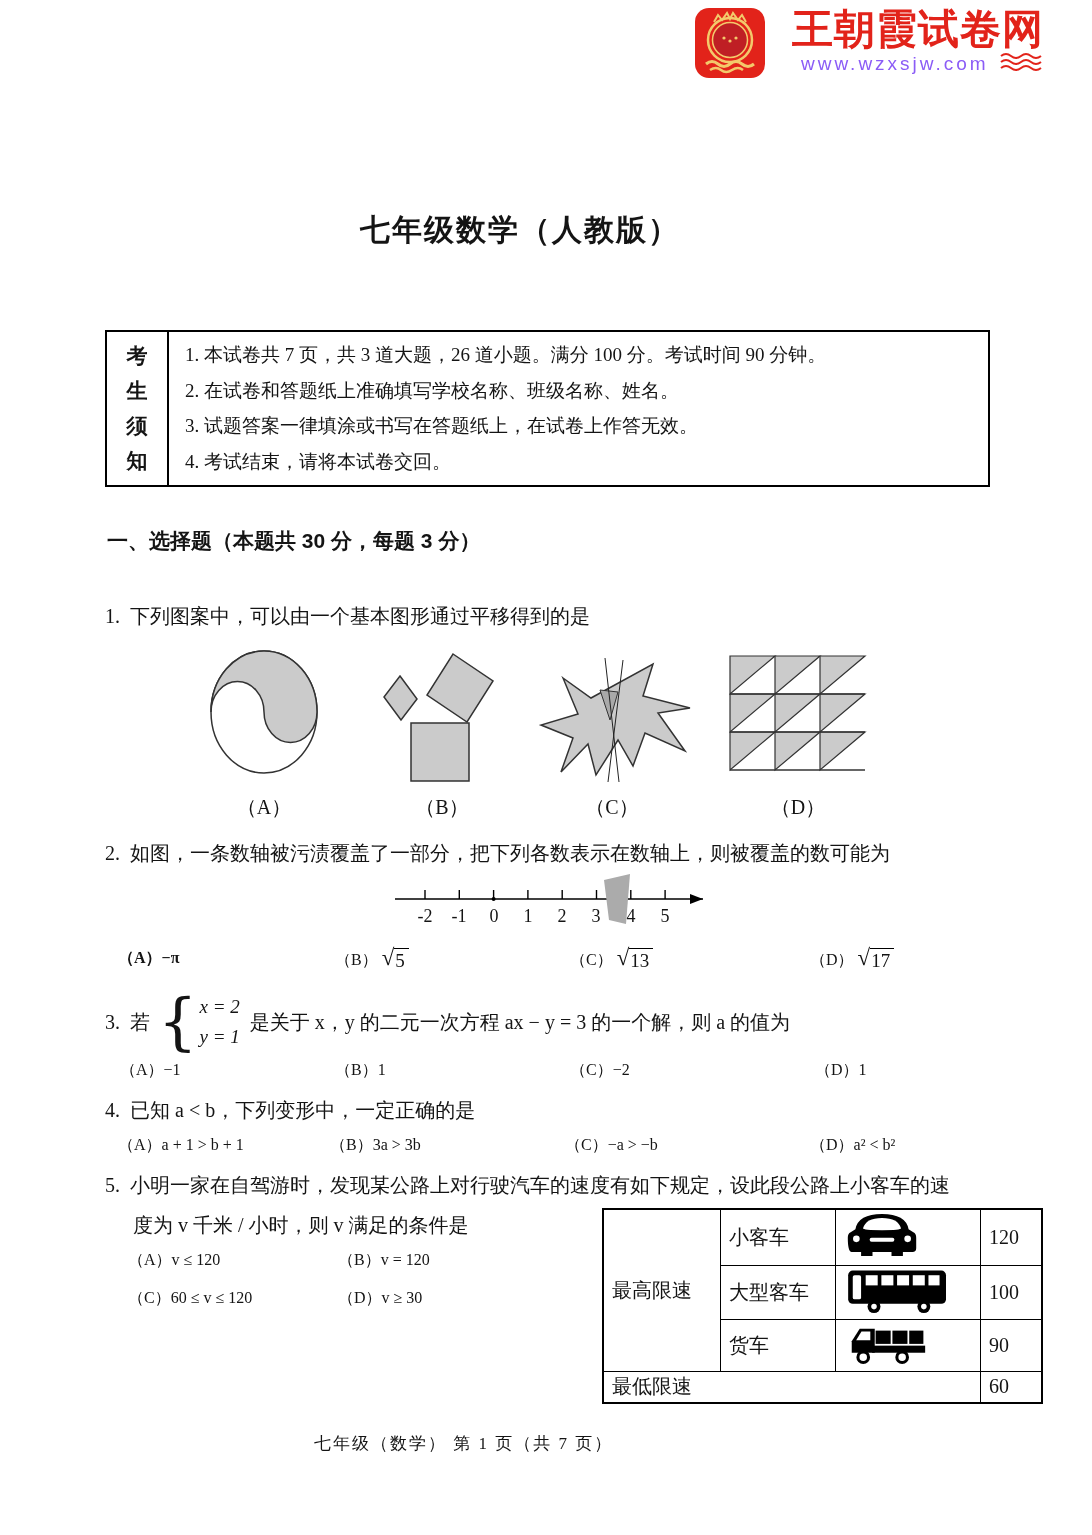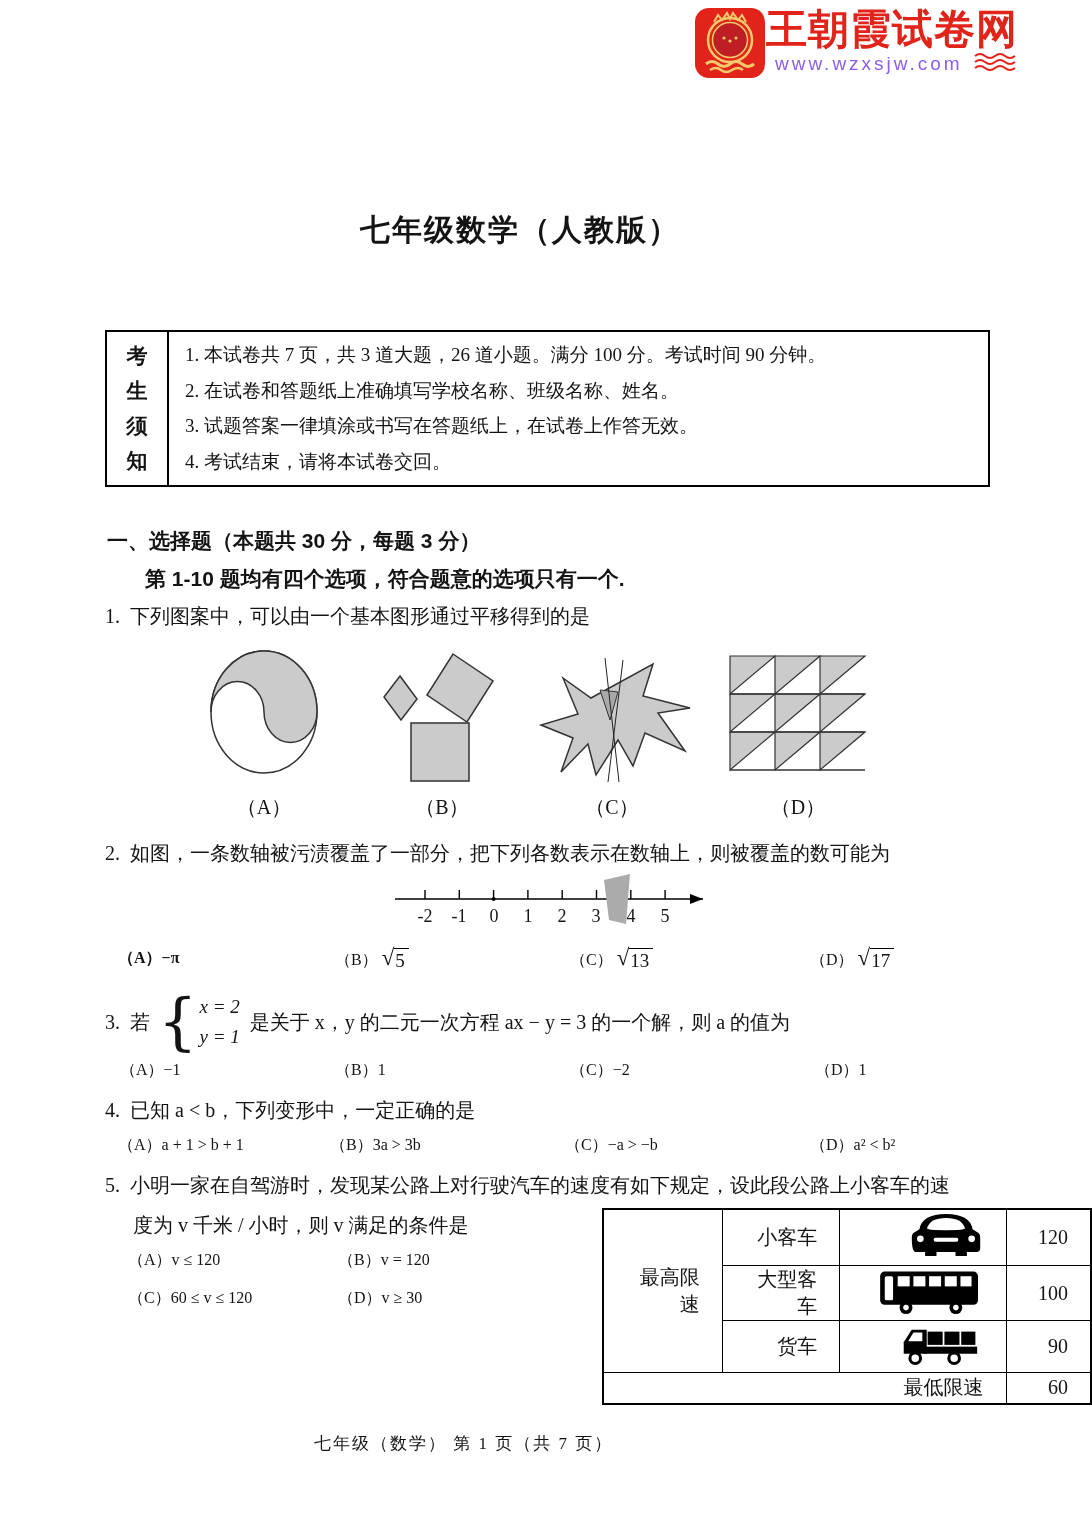--- a/index.html
+++ b/index.html
@@ -1,21 +1,21 @@
 <!DOCTYPE html>
 <html><head>
 <meta charset="utf-8">
 <style>
   html,body{margin:0;padding:0;background:#fff;}
   .page{position:relative;width:1092px;height:1535px;background:#fff;overflow:hidden;
         font-family:"Liberation Serif",serif;color:#141414;}
   .hei{font-family:"Liberation Sans",sans-serif;font-weight:bold;}
 
   
-  .logo{position:absolute;left:694px;top:6px;display:flex;gap:0;align-items:flex-start;}
+  .logo{position:absolute;left:694px;top:6px;display:flex;gap:26px;align-items:flex-start;}
   .logo-textcol{display:flex;flex-direction:column;}
   .logo-name{font-family:"Liberation Sans",sans-serif;font-weight:900;font-size:41px;line-height:46px;
              color:#e2231a;letter-spacing:1px;white-space:nowrap;}
   .logo-urlrow{display:flex;align-items:center;gap:10px;margin-top:0px;}
   .logo-url{font-family:"Liberation Sans",sans-serif;font-weight:normal;font-size:19px;color:#8b5cf6;letter-spacing:3px;margin-left:9px;}
 
   
   .title{position:absolute;left:0;top:146px;width:1040px;text-align:center;font-size:32px;letter-spacing:1px;}
   .subtitle{position:absolute;left:0;top:210px;width:1040px;text-align:center;font-size:30px;letter-spacing:2px;}
 
@@ -43,21 +43,21 @@
   .rs{font-size:23px;line-height:20px;}
   .rb{border-top:1.8px solid #000;padding:1px 4px 0 1px;font-size:19px;}
 
   
   .q3line{position:absolute;left:105px;top:992px;display:flex;align-items:center;font-size:20px;white-space:nowrap;}
   .brace{font-size:62px;font-weight:200;line-height:60px;margin:0 2px 0 8px;font-family:"DejaVu Serif",serif;}
   .sys{display:flex;flex-direction:column;gap:8px;font-style:italic;font-size:19px;margin-right:10px;}
 
   
   .speedtable{position:absolute;left:602px;top:1208px;border-collapse:collapse;}
-  .speedtable td{border:1.6px solid #000;text-align:right;font-size:20px;padding:0 22px;}
+  .speedtable td{border:1.6px solid #000;text-align:left;font-size:20px;padding:0 8px;}
   .speedtable{border:2px solid #000;}
   .col-max{width:100px;}
   .col-veh{width:98px;}
   .col-icon{width:128px;}
   .col-val{width:44px;}
   .row-h1{height:48px;}.row-h2{height:47px;}.row-h3{height:42px;}.row-h4{height:31px;}
 
   .footer{position:absolute;left:0;top:1432px;width:927px;text-align:center;font-size:17px;letter-spacing:2px;}
 </style>
 </head>
@@ -105,21 +105,20 @@
     </div>
     <div class="notice-items">
       <span>1. 本试卷共 7 页，共 3 道大题，26 道小题。满分 100 分。考试时间 90 分钟。</span>
       <span>2. 在试卷和答题纸上准确填写学校名称、班级名称、姓名。</span>
       <span>3. 试题答案一律填涂或书写在答题纸上，在试卷上作答无效。</span>
       <span>4. 考试结束，请将本试卷交回。</span>
     </div>
   </div>
 
   <div class="sec-heading hei">一、选择题（本题共 30 分，每题 3 分）</div>
-  <div class="sec-sub hei">第 1-10 题均有四个选项，符合题意的选项只有一个.</div>
 
   <div class="qtext" style="left:105px;top:603px;">
     <span class="qnum">1.</span><span>下列图案中，可以由一个基本图形通过平移得到的是</span>
   </div>
 
   <div class="fig" style="left:208px;top:648px;">
     <svg width="112" height="128" viewBox="0 0 112 128">
       <ellipse cx="56" cy="64" rx="53" ry="61" fill="#fff" stroke="#333" stroke-width="1.5"></ellipse>
       <path d="M3,64 A53,61 0 0 1 109,64 A26.5,30.5 0 0 1 56,64 A26.5,30.5 0 0 0 3,64 Z" fill="#cbcbcb" stroke="#333" stroke-width="1.5"></path>
     </svg>

